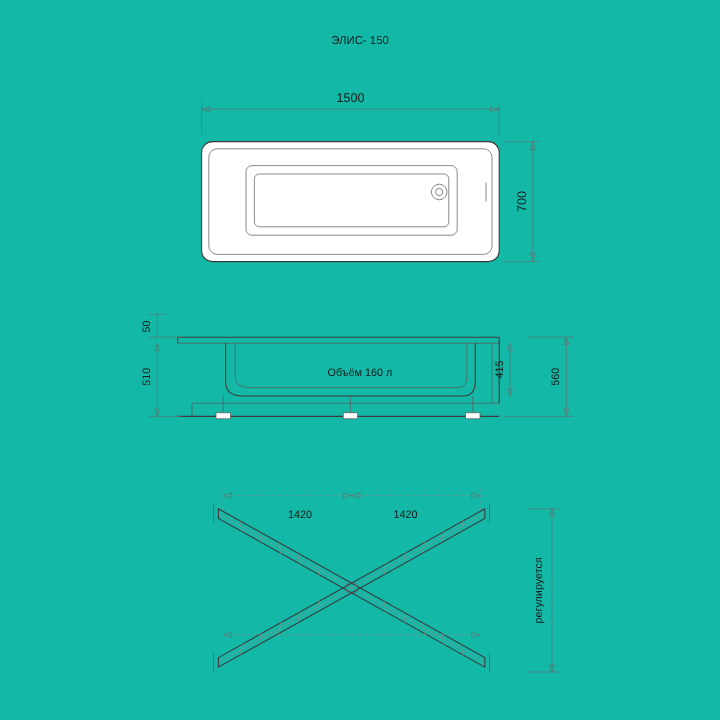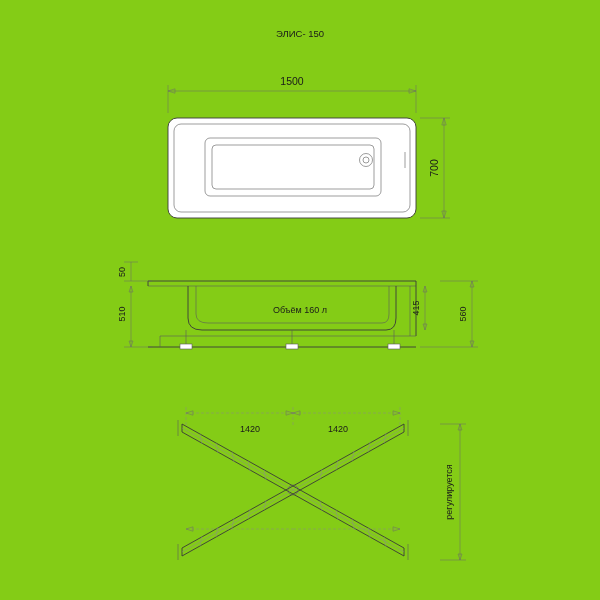--- a/index.html
+++ b/index.html
@@ -4,21 +4,21 @@
 <style>
   html, body {
     margin: 0;
     padding: 0;
     background: #ffffff;
   }
   #page {
     position: relative;
     width: 600px;
     height: 600px;
-    background: #84cc16;
+    background: #14b8a6;
     font-family: "Liberation Sans", sans-serif;
     overflow: hidden;
   }
   svg { display: block; }
   .t {
     font-family: "Liberation Sans", sans-serif;
     font-size: 9px;
     fill: #1a1a1a;
   }
   .t-title {

